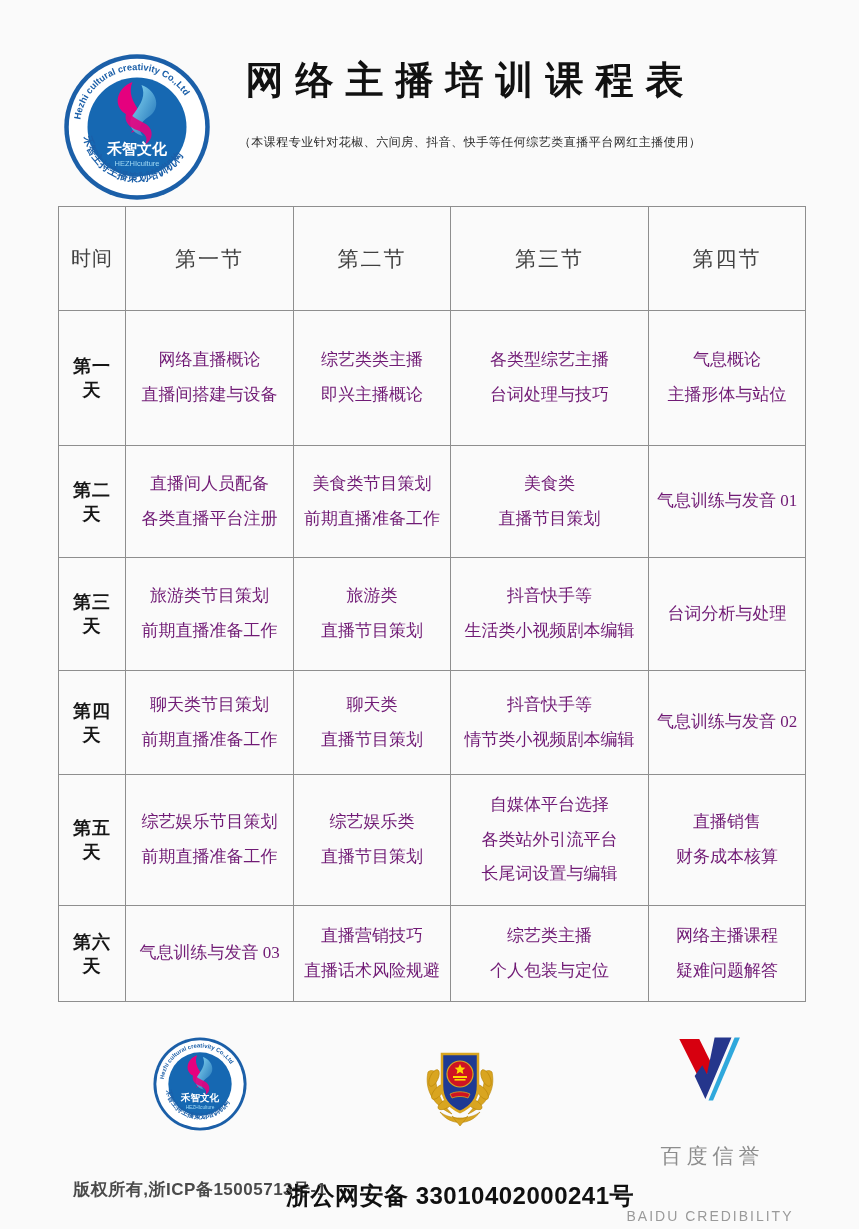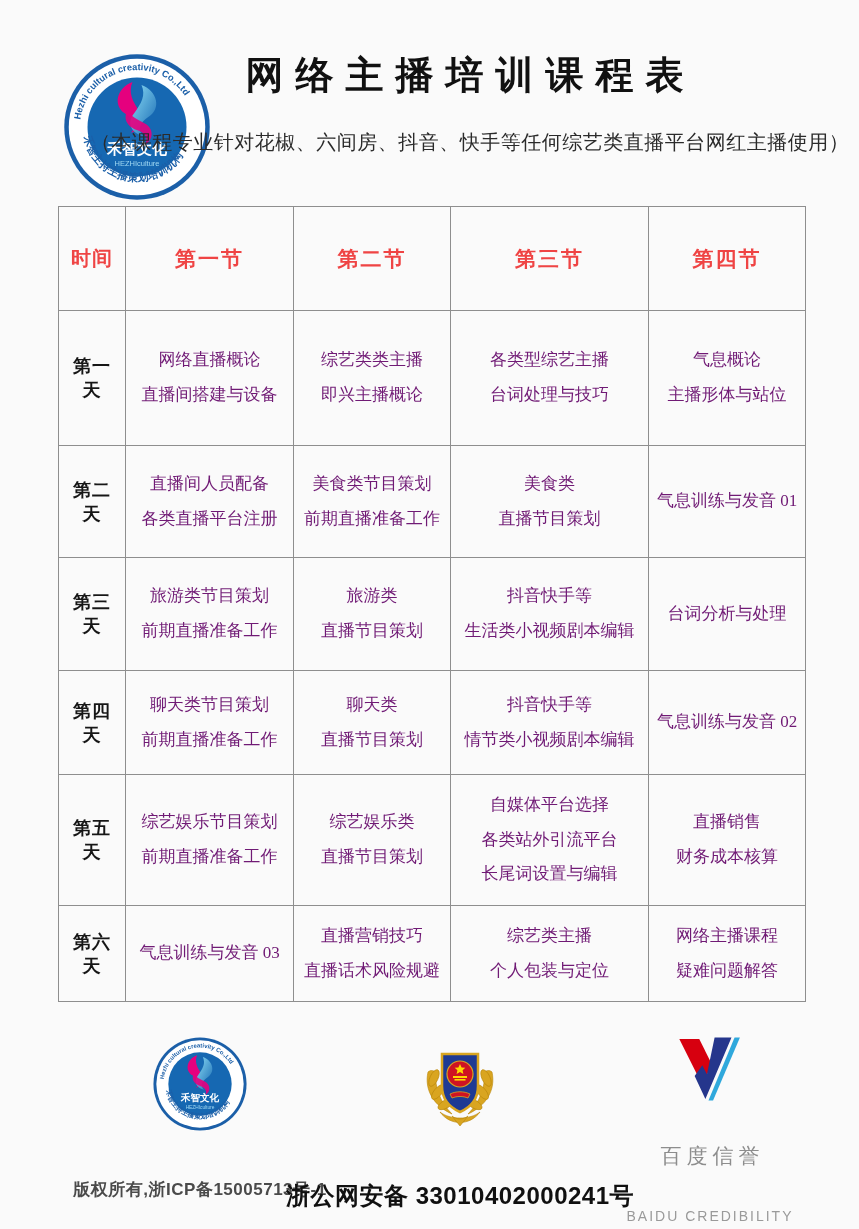--- a/index.html
+++ b/index.html
@@ -16,36 +16,36 @@
   
   .header{position:absolute;top:0;left:0;width:859px;height:205px;}
   .header-logo{position:absolute;top:52px;left:62px;width:150px;height:150px;}
   .title-wrap{position:absolute;top:0;left:110px;width:720px;height:205px;
     display:flex;flex-direction:column;align-items:center;justify-content:center;}
   .page-title{
     font-size:38px;font-weight:bold;letter-spacing:12px;
     color:#111;margin:0 11px 28px 0;white-space:nowrap;text-indent:12px;
   }
   .page-subtitle{
-    font-size:20px;color:#2b2b2b;letter-spacing:0.5px;white-space:nowrap;margin:0;
+    font-size:12px;color:#2b2b2b;letter-spacing:0.5px;white-space:nowrap;margin:0;
   }
 
   
   .table-wrap{position:absolute;top:206px;left:58px;}
   table.schedule{
     border-collapse:collapse;table-layout:fixed;
     background:transparent;
   }
   table.schedule td,table.schedule th{
     border:1px solid #8e8e8e;
     text-align:center;vertical-align:middle;
     padding:4px 6px;
     font-family:"Liberation Serif","DejaVu Serif",serif;
   }
-  table.schedule th{font-size:21px;font-weight:700;letter-spacing:2px;color:#ef4444;}
+  table.schedule th{font-size:21px;font-weight:400;letter-spacing:2px;color:#404040;}
   table.schedule th.time-h{font-size:20px;letter-spacing:1px;}
   td.day-cell{font-size:18px;font-weight:600;letter-spacing:1px;color:#161616;}
   td.course-cell{font-size:17px;color:#701a75;}
   .cell-line{margin:10px 0;line-height:1.45;white-space:nowrap;}
 
   
   .footer{position:absolute;top:1028px;left:0;width:859px;height:160px;
     font-family:"Liberation Sans","DejaVu Sans",sans-serif;}
   .f-col{position:absolute;display:flex;flex-direction:column;align-items:center;gap:36px;}
   .f-left{left:75px;width:250px;top:4px;}

